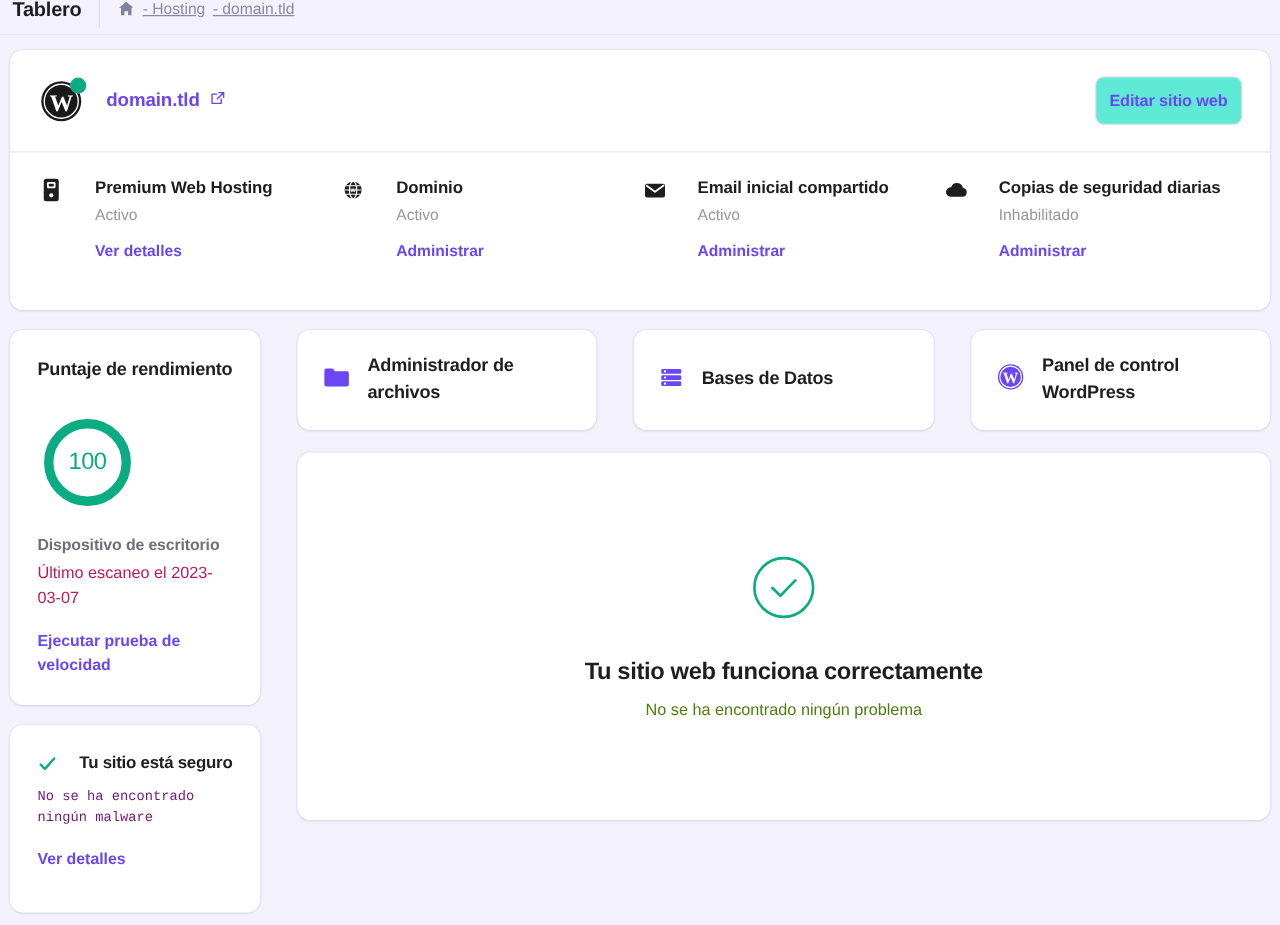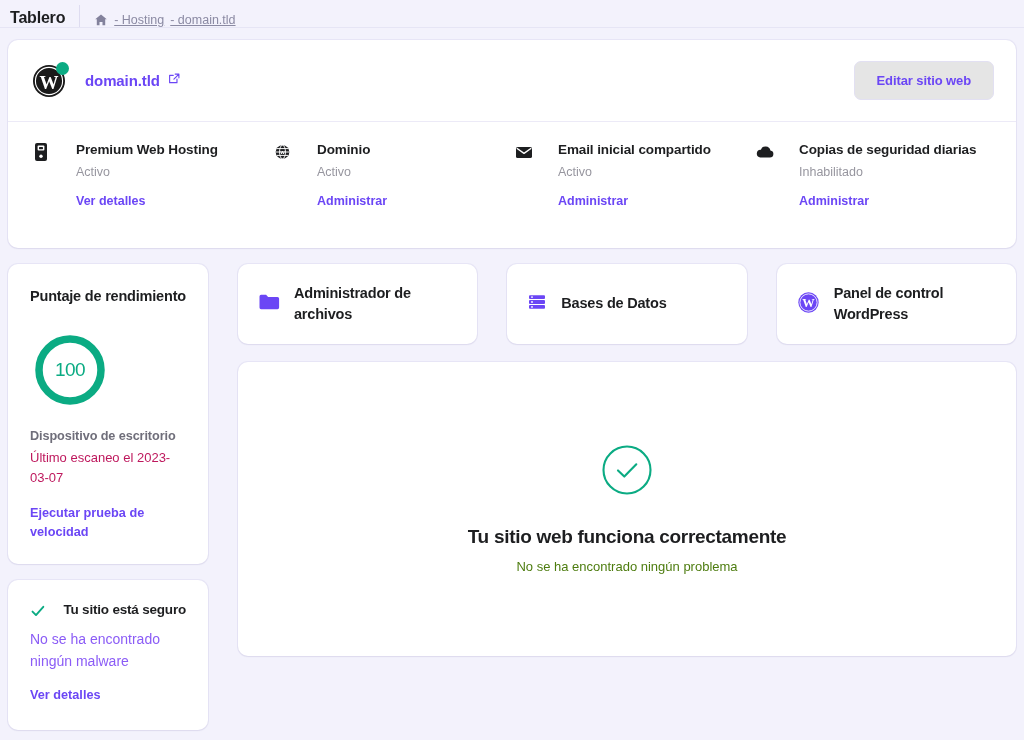--- a/index.html
+++ b/index.html
@@ -12,21 +12,21 @@
     background: #f3f2fc;
     font-family: "Liberation Sans", sans-serif;
     color: #1d1e20;
     -webkit-font-smoothing: antialiased;
   }
 
   
   .topbar {
     height: 28px;
     display: flex;
-    align-items: flex-end;
+    align-items: flex-start;
     padding: 0 0 0 10px;
     background: #f3f2fc;
     border-bottom: 1px solid #e6e5f5;
   }
   .topbar-title {
     font-size: 16px;
     font-weight: bold;
     color: #1d1e20;
     letter-spacing: -0.2px;
     padding-right: 14px;
@@ -89,23 +89,23 @@
     font-weight: bold;
     color: #6b46f5;
     display: flex;
     align-items: center;
     gap: 7px;
     letter-spacing: -0.1px;
   }
   .spacer { flex: 1; }
   .btn-edit {
     border: 1px solid #e2e0f2;
-    background: #e5e5e5;
+    background: #5eead4;
     border-radius: 7px;
-    padding: 11px 22px;
+    padding: 11px 11px;
     font-size: 13px;
     font-weight: bold;
     color: #6b46f5;
     font-family: "Liberation Sans", sans-serif;
     cursor: pointer;
     letter-spacing: -0.1px;
   }
 
   
   .services {
@@ -207,23 +207,24 @@
     justify-content: space-between;
   }
   .sec-title {
     font-size: 13.5px;
     font-weight: bold;
     line-height: 1.55;
     letter-spacing: -0.2px;
   }
   .sec-sub {
     margin-top: 6px;
-    font-size: 14px;
-    color: #8b5cf6;
+    font-size: 11px;
+    color: #701a75;
     line-height: 1.55;
+    font-family: Liberation Mono, monospace;
   }
   .sec-link {
     display: inline-block;
     margin-top: 16px;
     font-size: 12.7px;
     font-weight: bold;
     color: #6b46f5;
     text-decoration: none;
     cursor: pointer;
   }

